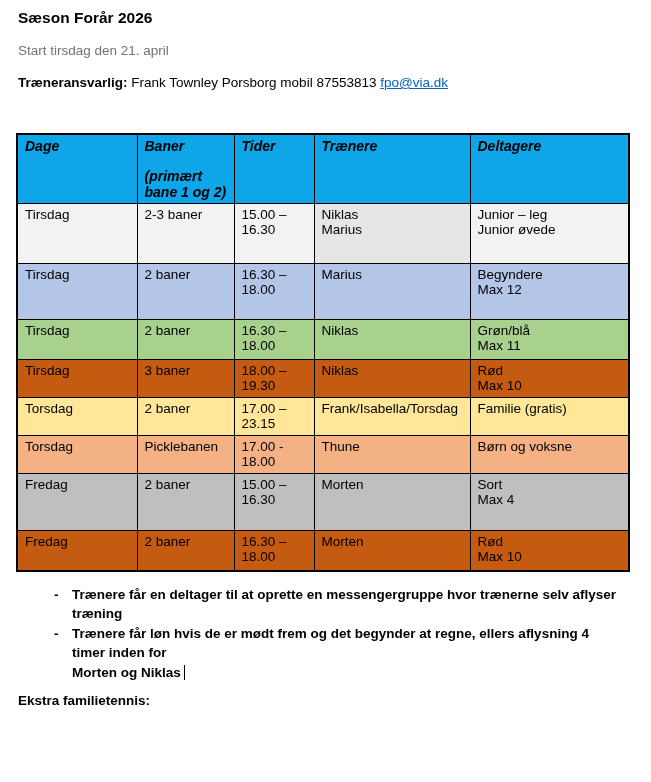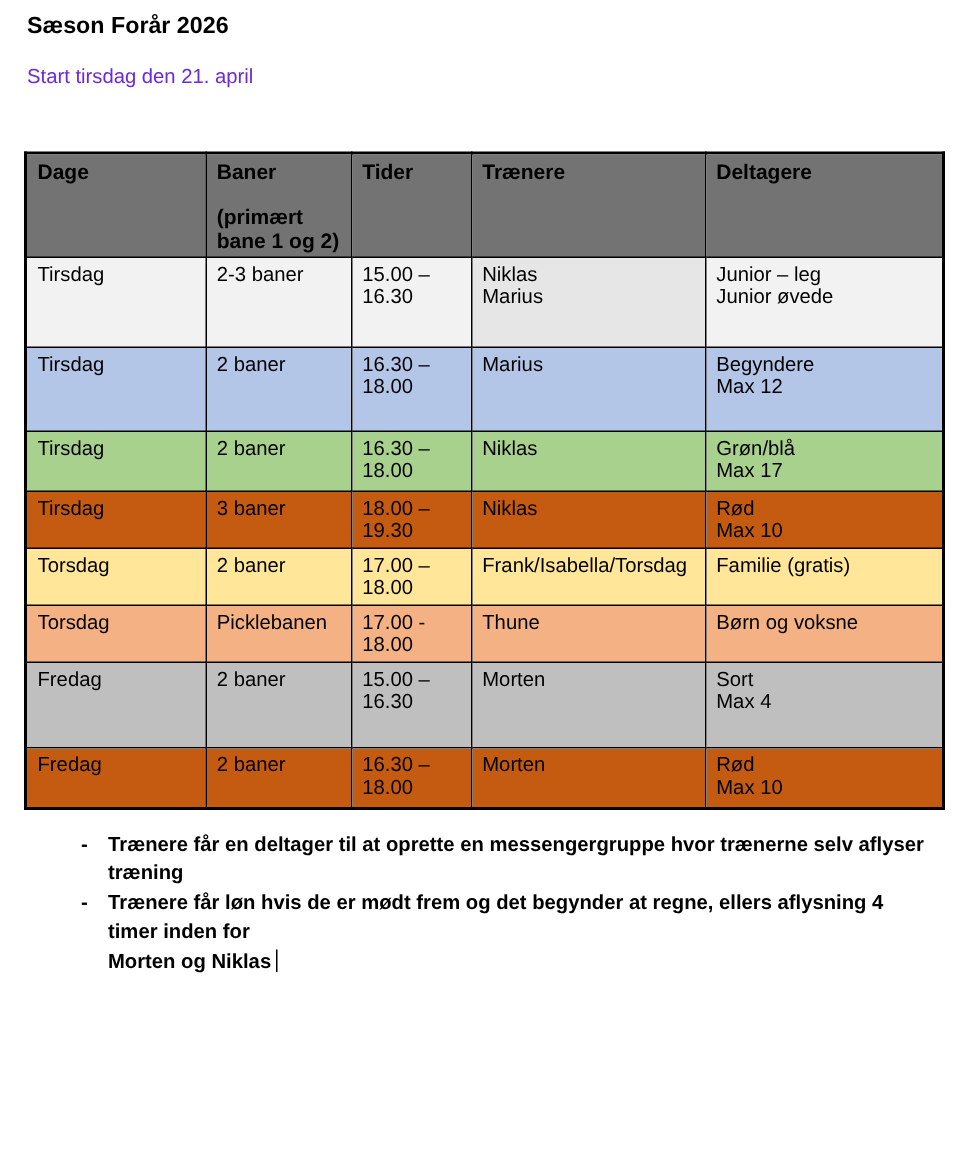--- a/index.html
+++ b/index.html
@@ -44,34 +44,35 @@
 
   .extra-heading { margin-top: 11px; }
 </style>
 </head>
 <body>
 
 <div class="page">
 
   <div class="title">Sæson Forår 2026</div>
 
-  <div class="para red-note" style="color: #6d28d9;">Start tirsdag den 21. april</div>
+  <div class="para red-note" style="color: #737373;">Start tirsdag den 21. april</div>
 
 
+  <div class="para responsible"><span class="lbl">Træneransvarlig:</span><span> Frank Townley Porsborg mobil 87553813 </span><a class="email-link" style="color: rgb(5, 99, 193);">fpo@via.dk</a></div>
 
   <table class="t1">
     <colgroup>
       <col style="width:120px">
         <col style="width:97px">
         <col style="width:80px">
         <col style="width:156px">
         <col style="width:159px">
     </colgroup>
     <tbody>
-        <tr class="hr" style="background-color: #737373;">
+        <tr class="hr" style="background-color: #0ea5e9; font-style: italic;">
       <th>Dage</th>
       <th><span>Baner</span><div class="subnote">(primært bane 1 og 2)</div></th>
       <th>Tider</th>
       <th>Trænere</th>
       <th>Deltagere</th>
     </tr>
     <tr class="r0" style="background-color: rgb(242, 242, 242);">
       <td>Tirsdag</td>
       <td>2-3 baner</td>
       <td>15.00 –
@@ -90,36 +91,36 @@
       <td>Begyndere
 Max 12</td>
     </tr>
     <tr class="r2" style="background-color: rgb(169, 209, 142);">
       <td>Tirsdag</td>
       <td>2 baner</td>
       <td>16.30 –
 18.00</td>
       <td>Niklas</td>
       <td>Grøn/blå
-Max 17</td>
+Max 11</td>
     </tr>
     <tr class="r3" style="background-color: rgb(197, 90, 17);">
       <td>Tirsdag</td>
       <td>3 baner</td>
       <td>18.00 –
 19.30</td>
       <td>Niklas</td>
       <td>Rød
 Max 10</td>
     </tr>
     <tr class="r4" style="background-color: rgb(255, 230, 153);">
       <td>Torsdag</td>
       <td>2 baner</td>
       <td>17.00 –
-18.00</td>
+23.15</td>
       <td>Frank/Isabella/Torsdag</td>
       <td>Familie (gratis)</td>
     </tr>
     <tr class="r5" style="background-color: rgb(244, 177, 131);">
       <td>Torsdag</td>
       <td>Picklebanen</td>
       <td>17.00 -
 18.00</td>
       <td>Thune</td>
       <td>Børn og voksne</td>
@@ -151,14 +152,15 @@
       <span class="bullet-marker">-</span>
       <span class="bullet-text">Trænere får en deltager til at oprette en messengergruppe hvor trænerne selv aflyser træning</span>
     </div>
     <div class="bullet-item">
       <span class="bullet-marker">-</span>
       <span class="bullet-text"><span>Trænere får løn hvis de er mødt frem og det begynder at regne, ellers aflysning 4 timer inden for
 Morten og Niklas</span><span class="caret"></span></span>
     </div>
   </div>
 
+  <div class="section-heading extra-heading">Ekstra familietennis:</div>
 
 </div>
 
 </body></html>

